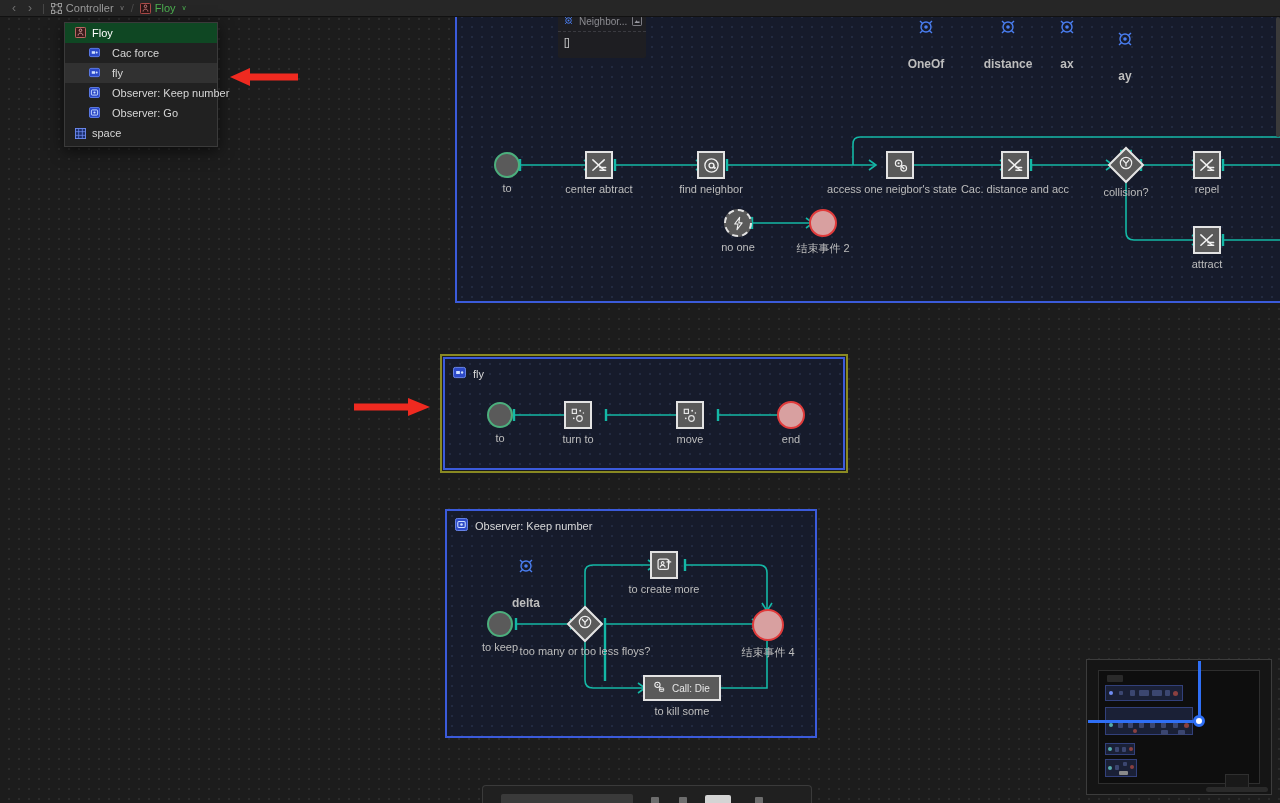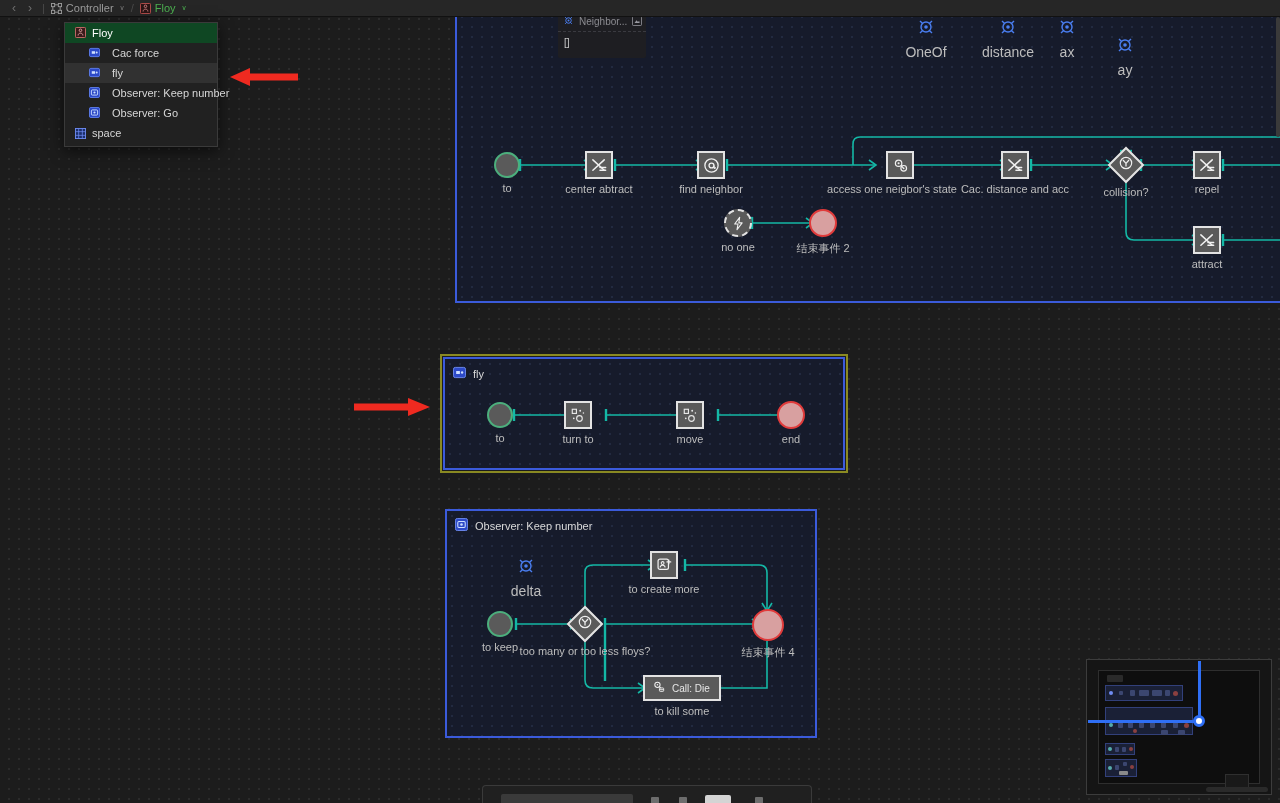--- a/index.html
+++ b/index.html
@@ -101,21 +101,21 @@
   .callbox{
     height:26px; border:2px solid #e3e3e3; background:#5a5a5a;
     display:flex;align-items:center;gap:6px;padding:0 9px 0 7px;
     font-size:10px;color:#e6e6e6;
   }
   .varnode{
     width:22px;height:22px;display:flex;align-items:center;justify-content:center;
   }
   .v-label{
     position:absolute; left:50%; transform:translateX(-50%);
-    white-space:nowrap; font-size:14px; color:#bdbdbd; top:100%; margin-top:6px;
+    white-space:nowrap; font-size:12px; color:#bdbdbd; top:100%; margin-top:19px;font-weight:bold;
   }
 
   
   .edges{ position:absolute; left:0; top:0; pointer-events:none; }
   .ed{ stroke:#14b8a6; stroke-width:1.6; fill:none; }
   .edh{ stroke:#14b8a6; stroke-width:2.4; fill:none; }
 
   
   .widget{
     position:absolute; background:#1e1e22; width:88px;
@@ -345,21 +345,21 @@
     <div class="node" style="left:599px; top:84px;">
       <div class="varnode">
         <svg width="20" height="20" viewBox="0 0 20 20">
           <circle cx="10" cy="10" r="5" fill="none" stroke="#4a7ef0" stroke-width="1.4"></circle>
           <circle cx="10" cy="10" r="1.8" fill="#4a7ef0"></circle>
           <path d="M4 4l2.6 2.6M16 4l-2.6 2.6M4 16l2.6-2.6M16 16l-2.6-2.6" stroke="#4a7ef0" stroke-width="1.4"></path>
         </svg>
       </div>
       <div class="v-label">ax</div>
     </div>
-    <div class="node" style="left:657px; top:102px;text-align:right;">
+    <div class="node" style="left:657px; top:96px;text-align:right;">
       <div class="varnode">
         <svg width="20" height="20" viewBox="0 0 20 20">
           <circle cx="10" cy="10" r="5" fill="none" stroke="#4a7ef0" stroke-width="1.4"></circle>
           <circle cx="10" cy="10" r="1.8" fill="#4a7ef0"></circle>
           <path d="M4 4l2.6 2.6M16 4l-2.6 2.6M4 16l2.6-2.6M16 16l-2.6-2.6" stroke="#4a7ef0" stroke-width="1.4"></path>
         </svg>
       </div>
       <div class="v-label">ay</div>
     </div>
 

